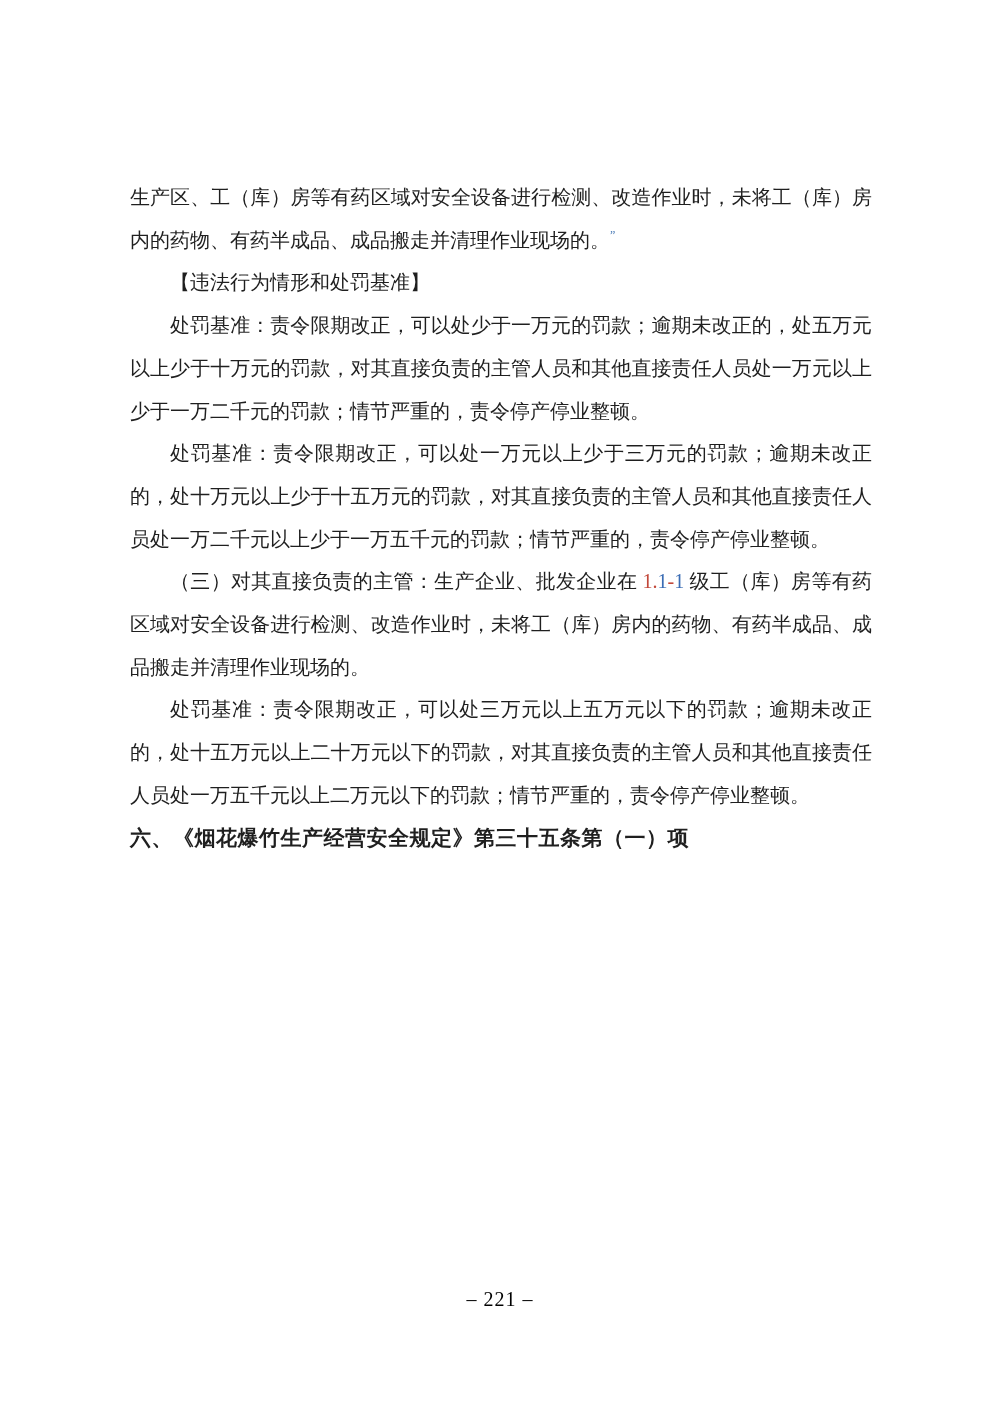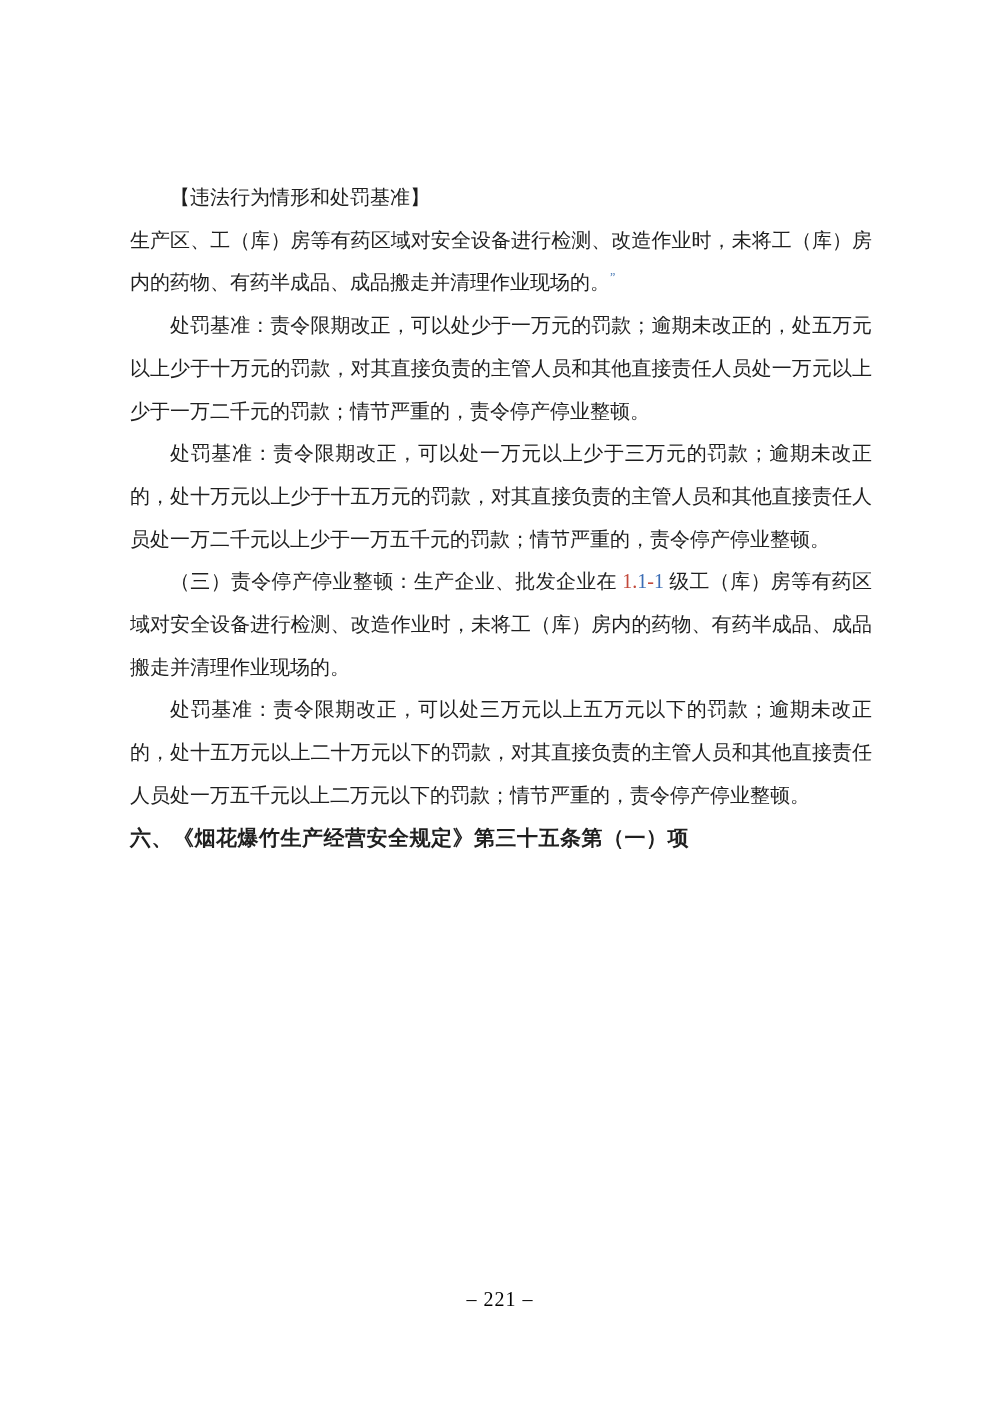--- a/index.html
+++ b/index.html
@@ -60,25 +60,25 @@
     color: #000000;
     letter-spacing: 1px;
   }
 </style>
 </head>
 <body>
 
 <div class="page">
 
   <div class="text-block">
+    <p class="para no-indent"><span>生产区、工（库）房等有药区域对安全设备进行检测、改造作业时，未将工（库）房内的药物、有药半成品、成品搬走并清理作业现场的。</span><span class="sup-quote" style="color: rgb(74, 122, 181);">”</span></p>
     <p class="para"><span>【违法行为情形和处罚基准】</span></p>
-    <p class="para no-indent"><span>生产区、工（库）房等有药区域对安全设备进行检测、改造作业时，未将工（库）房内的药物、有药半成品、成品搬走并清理作业现场的。</span><span class="sup-quote" style="color: rgb(74, 122, 181);">”</span></p>
     <p class="para"><span>处罚基准：责令限期改正，可以处少于一万元的罚款；逾期未改正的，处五万元以上少于十万元的罚款，对其直接负责的主管人员和其他直接责任人员处一万元以上少于一万二千元的罚款；情节严重的，责令停产停业整顿。</span></p>
     <p class="para"><span>处罚基准：责令限期改正，可以处一万元以上少于三万元的罚款；逾期未改正的，处十万元以上少于十五万元的罚款，对其直接负责的主管人员和其他直接责任人员处一万二千元以上少于一万五千元的罚款；情节严重的，责令停产停业整顿。</span></p>
-    <p class="para"><span>（三）责令停产停业整顿：生产企业、批发企业在 </span><span style="color: rgb(194, 72, 58);">1.</span><span style="color: rgb(58, 108, 180);">1</span><span style="color: rgb(194, 72, 58);">-</span><span style="color: rgb(58, 108, 180);">1</span><span> 级工（库）房等有药区域对安全设备进行检测、改造作业时，未将工（库）房内的药物、有药半成品、成品搬走并清理作业现场的。</span></p>
+    <p class="para"><span>（三）对其直接负责的主管：生产企业、批发企业在 </span><span style="color: rgb(194, 72, 58);">1.</span><span style="color: rgb(58, 108, 180);">1</span><span style="color: rgb(194, 72, 58);">-</span><span style="color: rgb(58, 108, 180);">1</span><span> 级工（库）房等有药区域对安全设备进行检测、改造作业时，未将工（库）房内的药物、有药半成品、成品搬走并清理作业现场的。</span></p>
     <p class="para"><span>处罚基准：责令限期改正，可以处三万元以上五万元以下的罚款；逾期未改正的，处十五万元以上二十万元以下的罚款，对其直接负责的主管人员和其他直接责任人员处一万五千元以上二万元以下的罚款；情节严重的，责令停产停业整顿。</span></p>
     <p class="heading"><span>六、《烟花爆竹生产经营安全规定》第三十五条第（一）项</span></p>
   </div>
 
   <div class="footer">
     <span>–  221  –</span>
   </div>
 
 </div>
 

